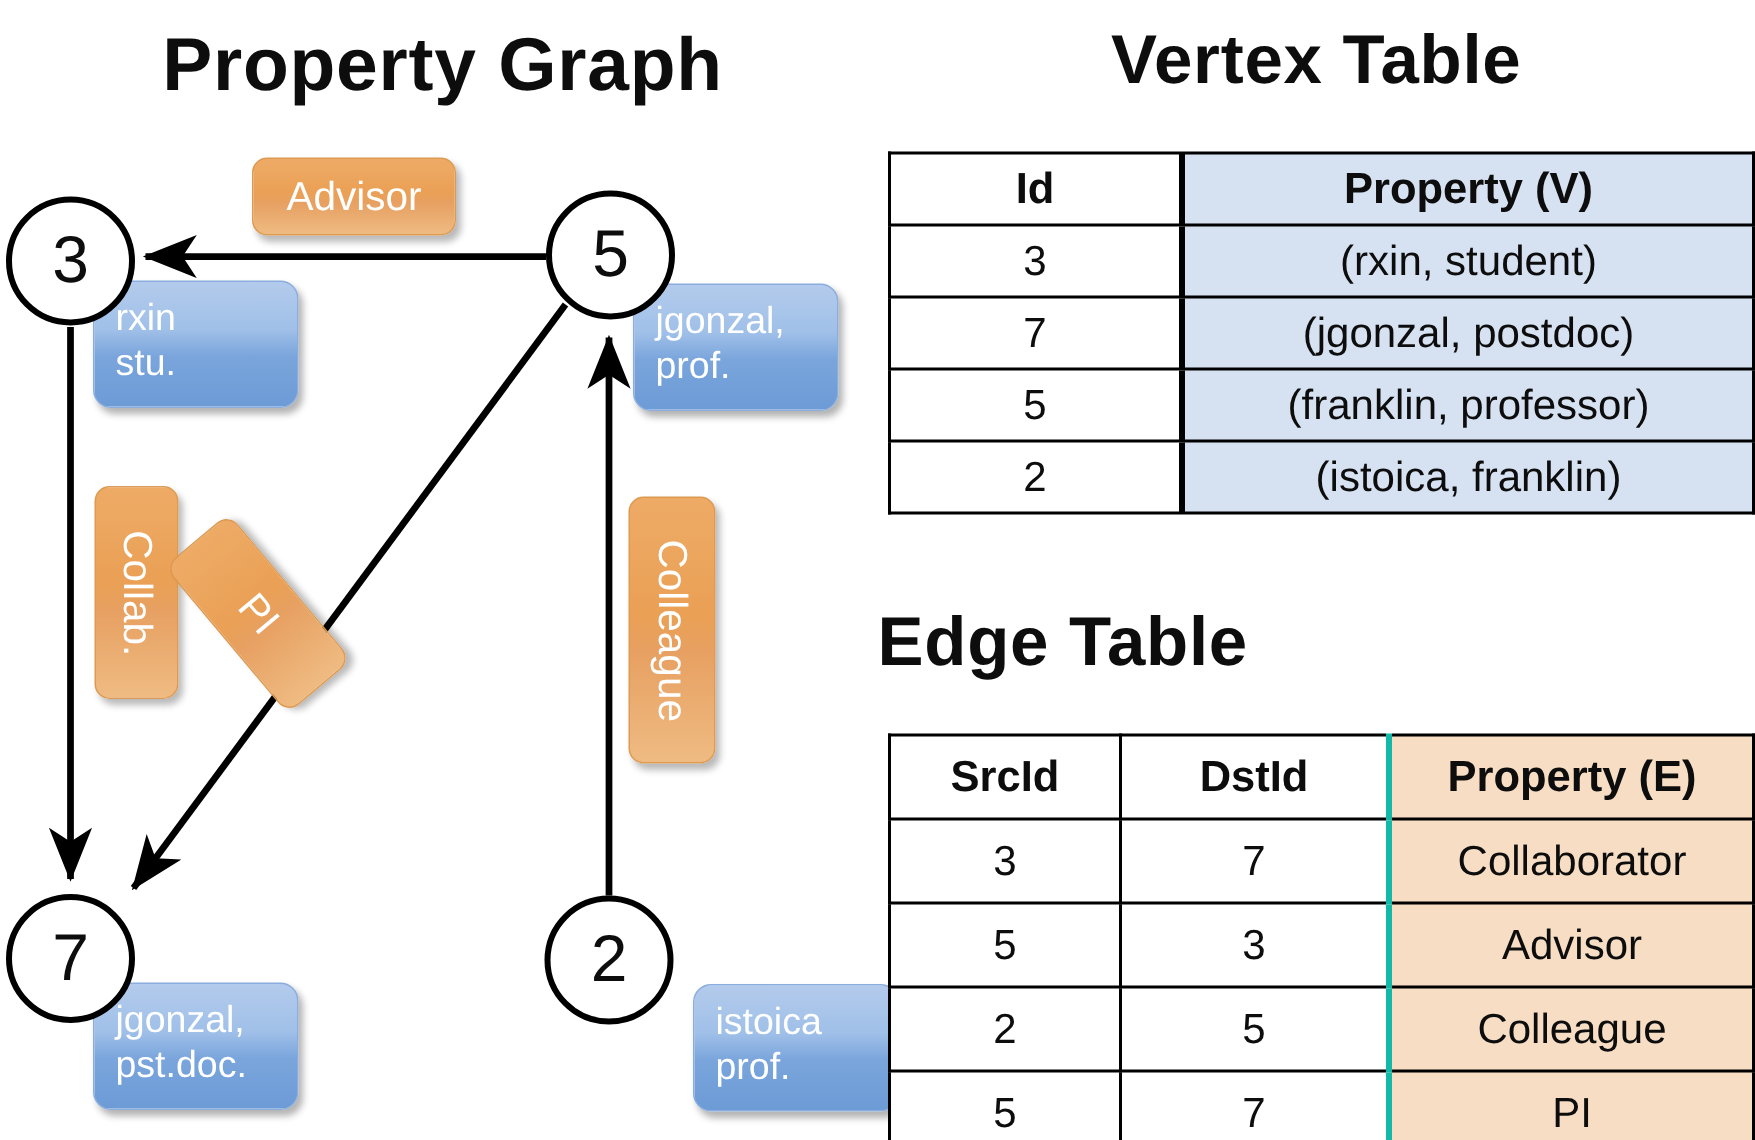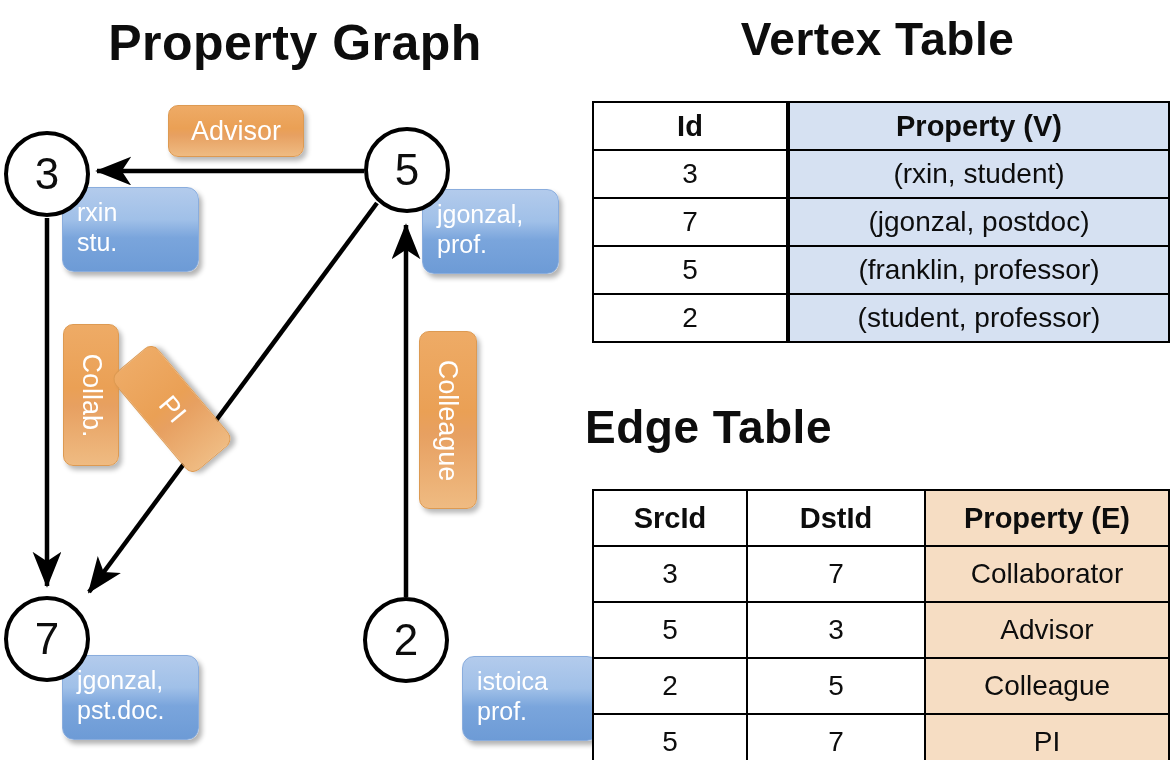--- a/index.html
+++ b/index.html
@@ -176,21 +176,21 @@
 
   
   #edge-table {
     left: 592px; top: 489px;
     width: 578px;
   }
   #edge-table th.col-src, #edge-table td.col-src { width: 152px; background:#ffffff;margin-left:27px; }
   #edge-table th.col-dst, #edge-table td.col-dst { width: 176px; background:#ffffff; }
   #edge-table th.col-eprop, #edge-table td.col-eprop {
     background: #f6ddc3;
-    border-left: 2px solid #14b8a6;
+    border-left: 4px solid #14b8a6;
   }
   #edge-table td, #edge-table th { height: 54px; }
 </style>
 </head>
 <body>
 
 <div id="graph-panel">
 
   <div class="slide-title" id="title-property-graph">Property Graph</div>
 
@@ -278,21 +278,21 @@
     <tr>
       <td class="col-id">7</td>
       <td class="col-prop">(jgonzal, postdoc)</td>
     </tr>
     <tr>
       <td class="col-id">5</td>
       <td class="col-prop">(franklin, professor)</td>
     </tr>
     <tr>
       <td class="col-id">2</td>
-      <td class="col-prop">(student, professor)</td>
+      <td class="col-prop">(istoica, franklin)</td>
     </tr>
   </tbody>
 </table>
 
 <div class="slide-title" id="title-edge-table">Edge Table</div>
 
 <table class="data-table" id="edge-table">
   <thead>
     <tr>
       <th class="col-src">SrcId</th>

